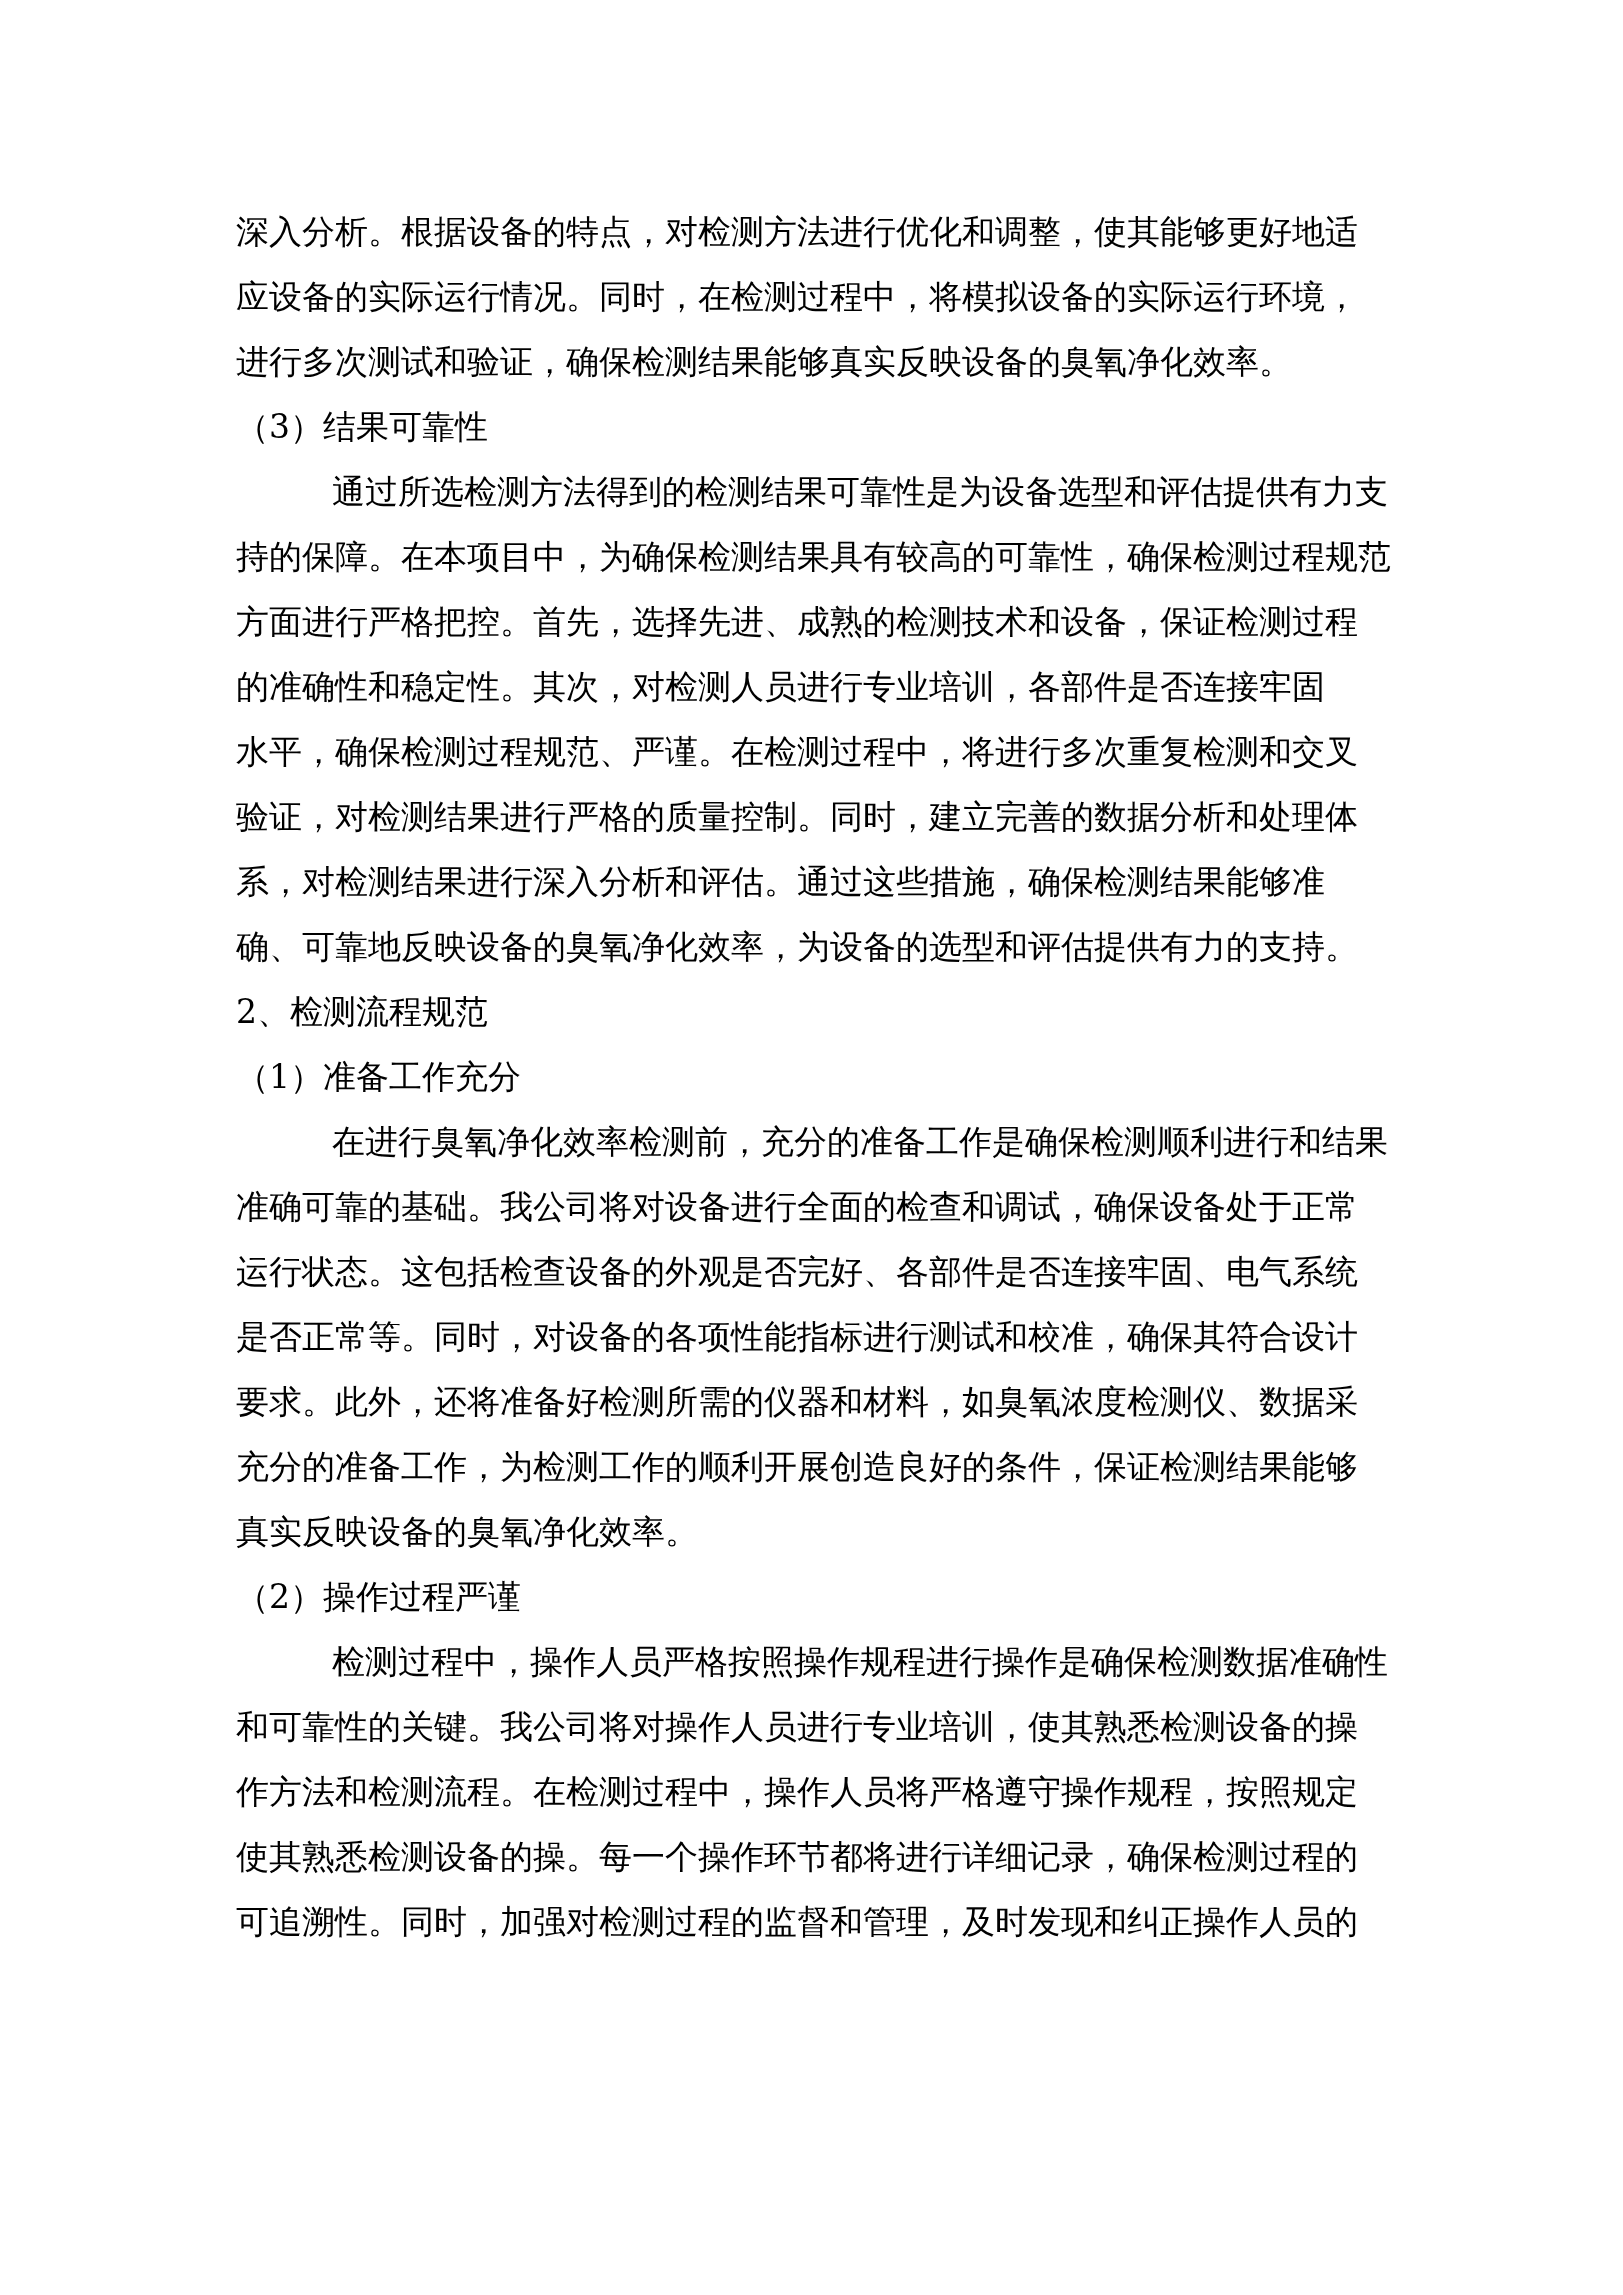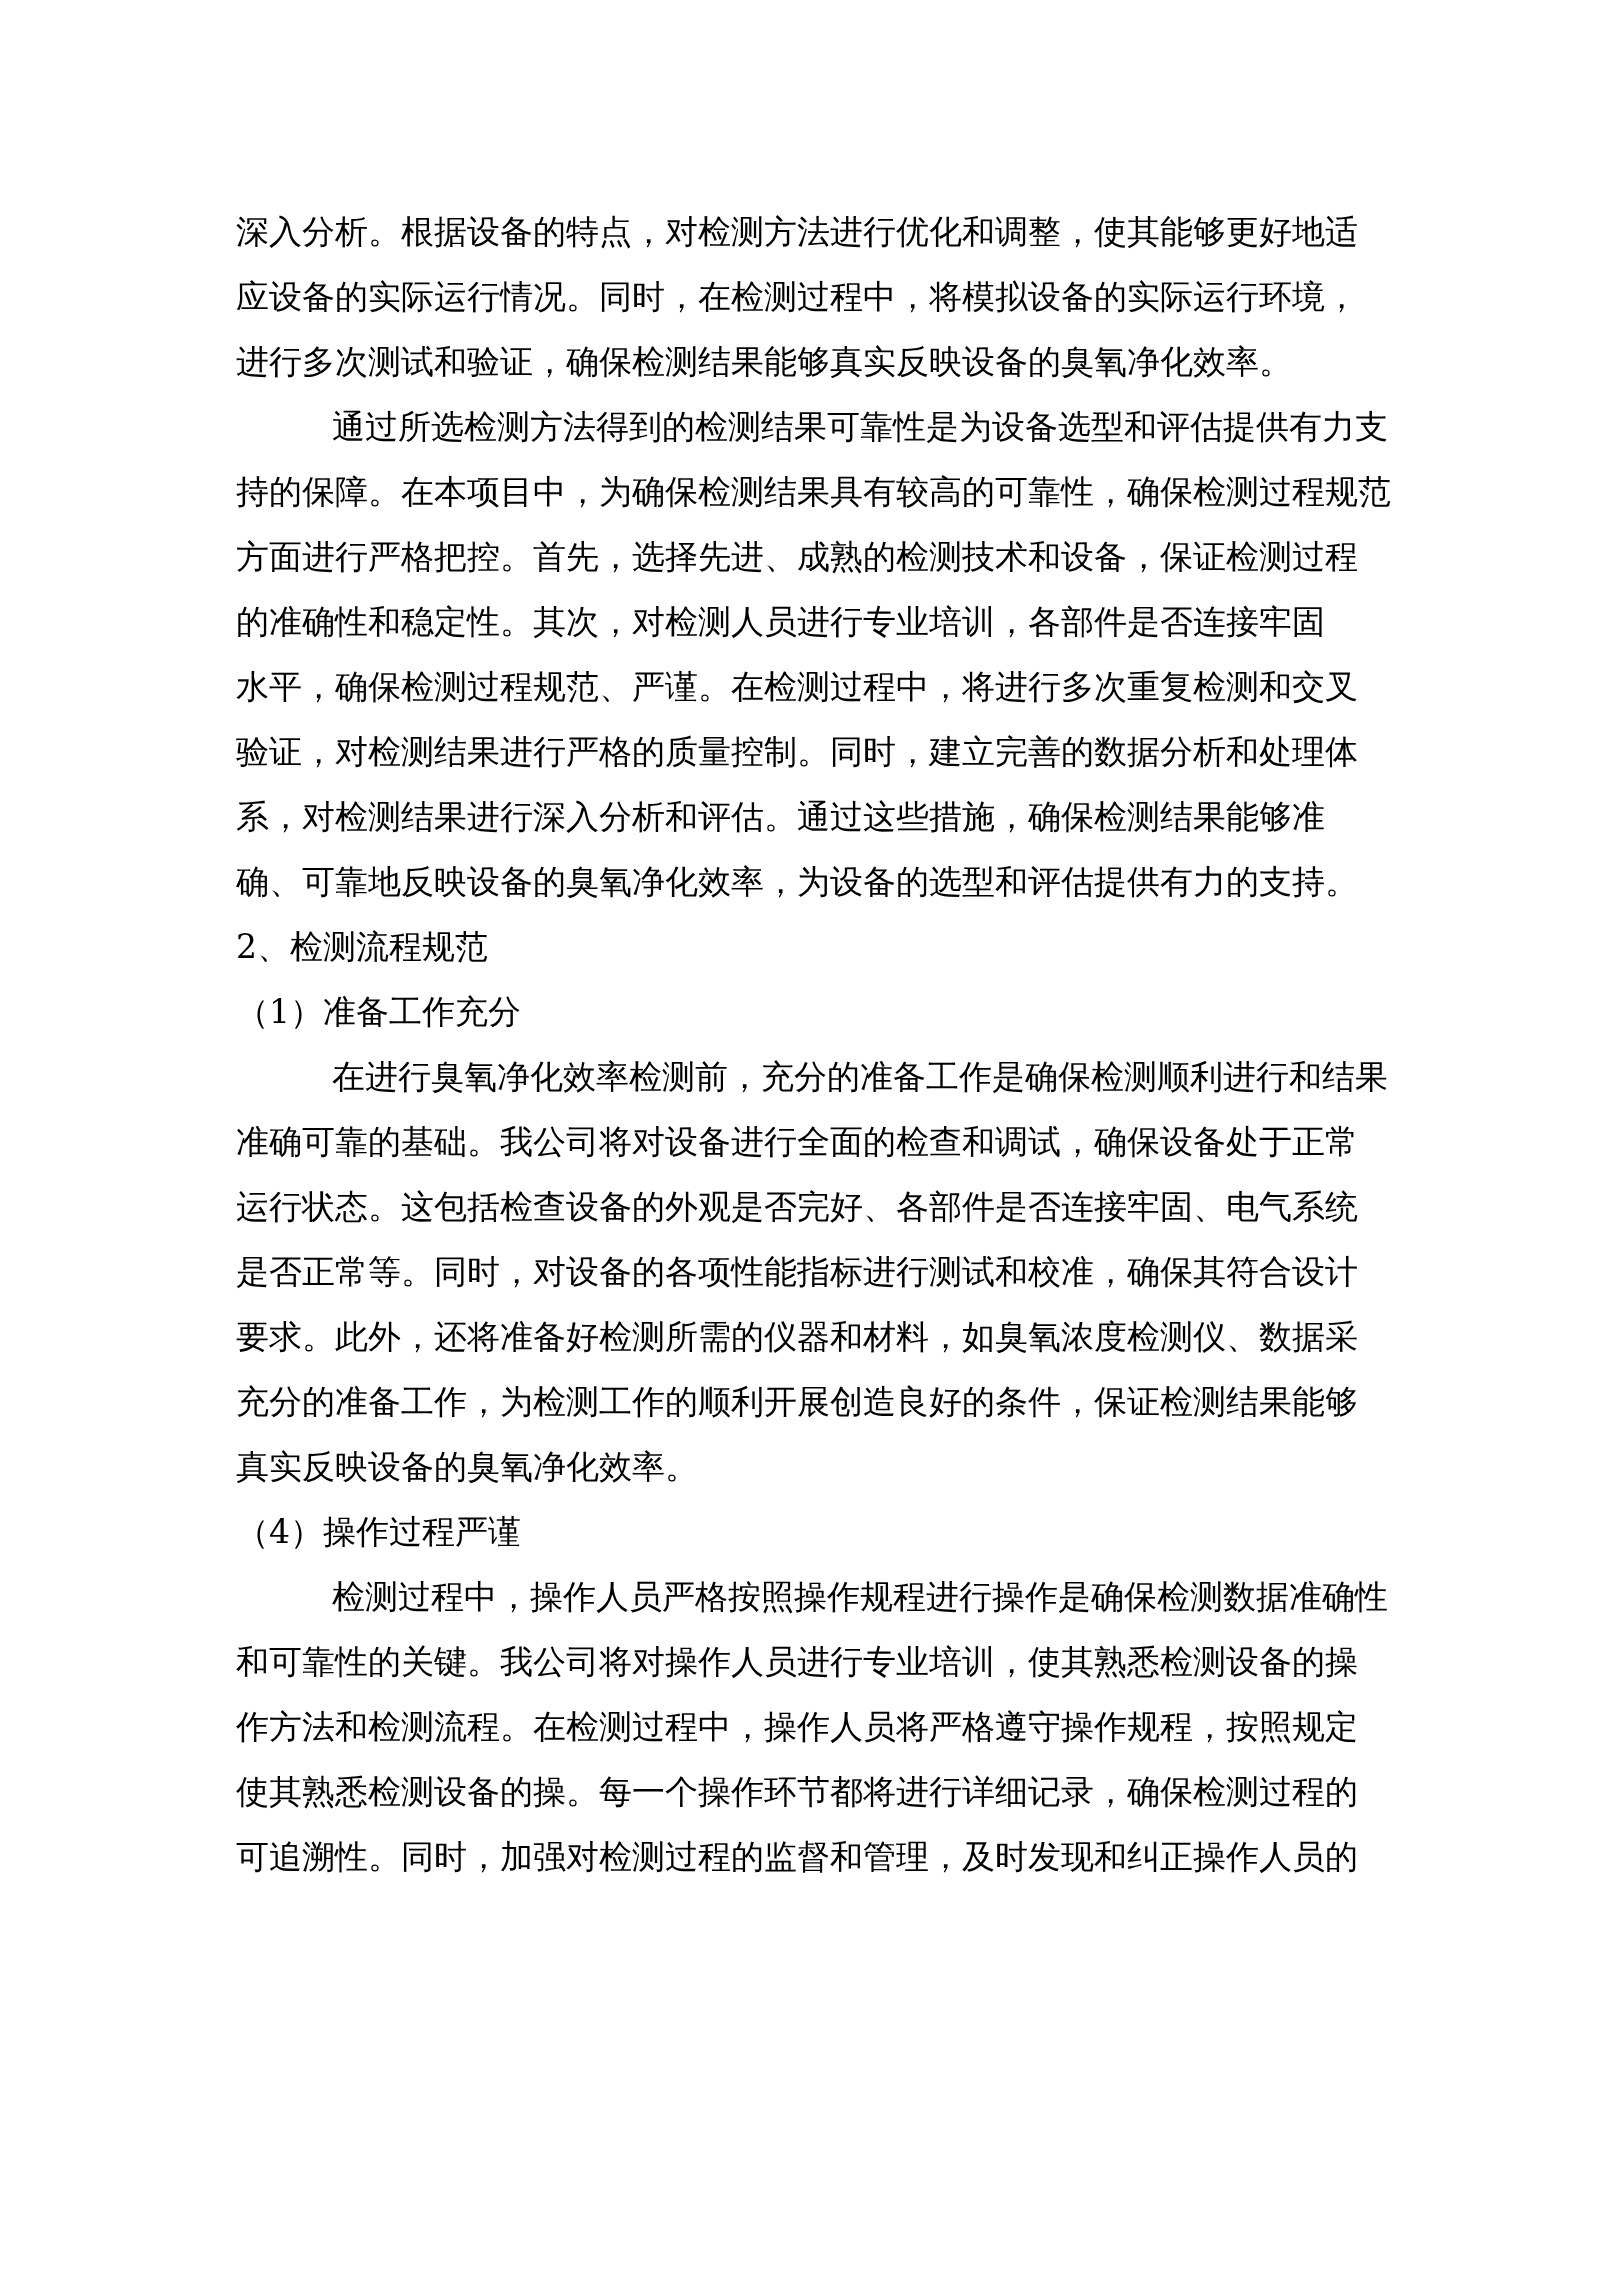--- a/index.html
+++ b/index.html
@@ -36,38 +36,39 @@
   }
 </style>
 </head>
 <body>
 
 <div class="page">
   <div class="text-block">
     <div class="line">深入分析。根据设备的特点，对检测方法进行优化和调整，使其能够更好地适</div>
     <div class="line">应设备的实际运行情况。同时，在检测过程中，将模拟设备的实际运行环境，</div>
     <div class="line">进行多次测试和验证，确保检测结果能够真实反映设备的臭氧净化效率。</div>
+    <div class="line">（3）结果可靠性</div>
     <div class="line indent">通过所选检测方法得到的检测结果可靠性是为设备选型和评估提供有力支</div>
     <div class="line">持的保障。在本项目中，为确保检测结果具有较高的可靠性，确保检测过程规范</div>
     <div class="line">方面进行严格把控。首先，选择先进、成熟的检测技术和设备，保证检测过程</div>
     <div class="line">的准确性和稳定性。其次，对检测人员进行专业培训，各部件是否连接牢固</div>
     <div class="line">水平，确保检测过程规范、严谨。在检测过程中，将进行多次重复检测和交叉</div>
     <div class="line">验证，对检测结果进行严格的质量控制。同时，建立完善的数据分析和处理体</div>
     <div class="line">系，对检测结果进行深入分析和评估。通过这些措施，确保检测结果能够准</div>
     <div class="line">确、可靠地反映设备的臭氧净化效率，为设备的选型和评估提供有力的支持。</div>
     <div class="line">2、检测流程规范</div>
     <div class="line">（1）准备工作充分</div>
     <div class="line indent">在进行臭氧净化效率检测前，充分的准备工作是确保检测顺利进行和结果</div>
     <div class="line">准确可靠的基础。我公司将对设备进行全面的检查和调试，确保设备处于正常</div>
     <div class="line">运行状态。这包括检查设备的外观是否完好、各部件是否连接牢固、电气系统</div>
     <div class="line">是否正常等。同时，对设备的各项性能指标进行测试和校准，确保其符合设计</div>
     <div class="line">要求。此外，还将准备好检测所需的仪器和材料，如臭氧浓度检测仪、数据采</div>
     <div class="line">充分的准备工作，为检测工作的顺利开展创造良好的条件，保证检测结果能够</div>
     <div class="line">真实反映设备的臭氧净化效率。</div>
-    <div class="line">（4）操作过程严谨</div>
+    <div class="line">（2）操作过程严谨</div>
     <div class="line indent">检测过程中，操作人员严格按照操作规程进行操作是确保检测数据准确性</div>
     <div class="line">和可靠性的关键。我公司将对操作人员进行专业培训，使其熟悉检测设备的操</div>
     <div class="line">作方法和检测流程。在检测过程中，操作人员将严格遵守操作规程，按照规定</div>
     <div class="line">使其熟悉检测设备的操。每一个操作环节都将进行详细记录，确保检测过程的</div>
     <div class="line">可追溯性。同时，加强对检测过程的监督和管理，及时发现和纠正操作人员的</div>
   </div>
 </div>
 
 
 </body></html>

